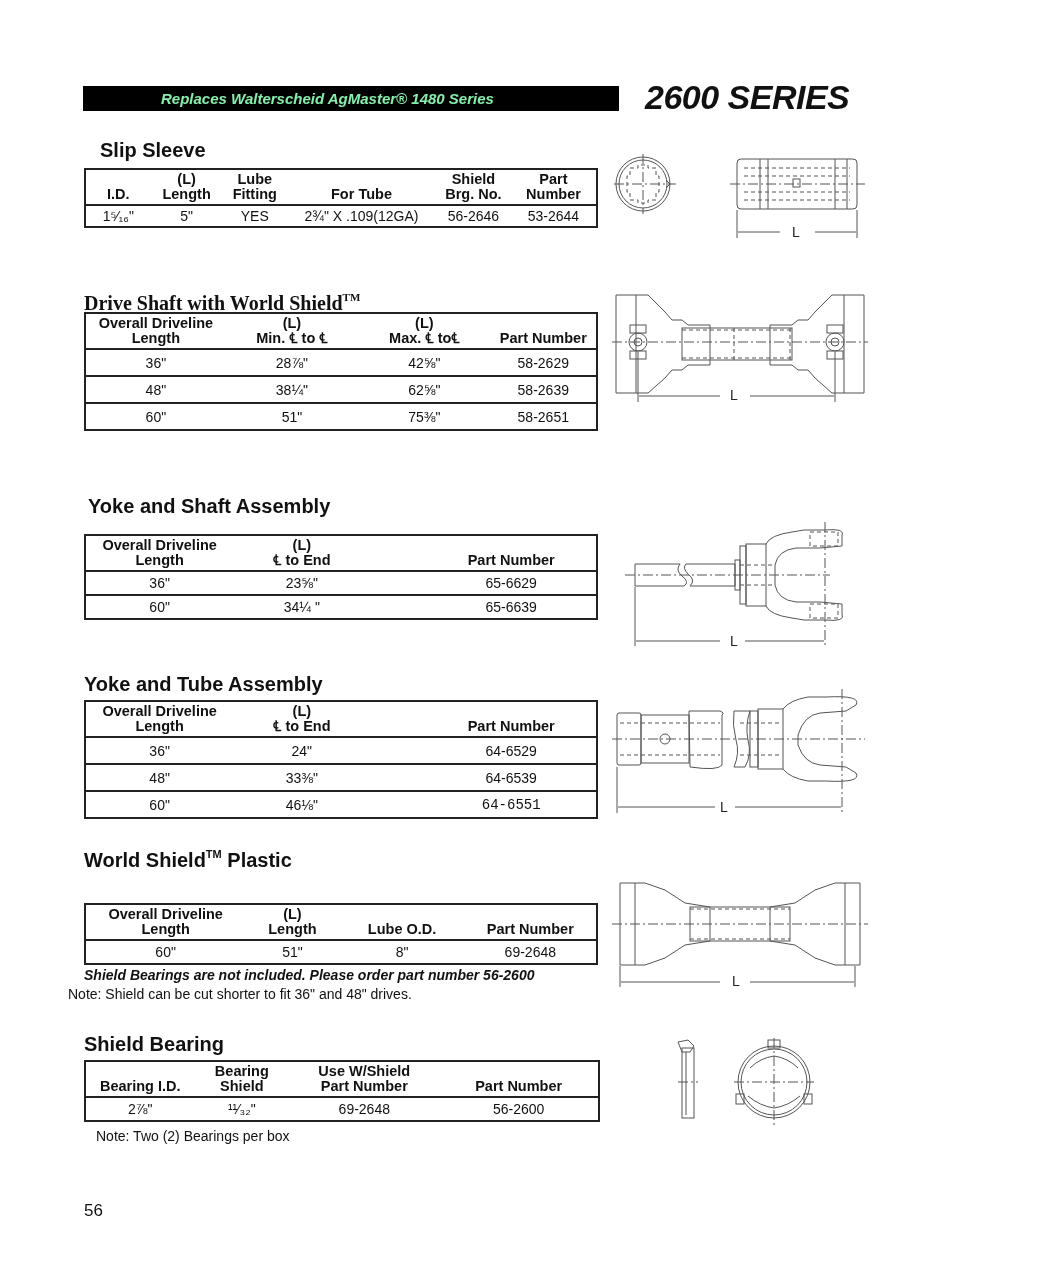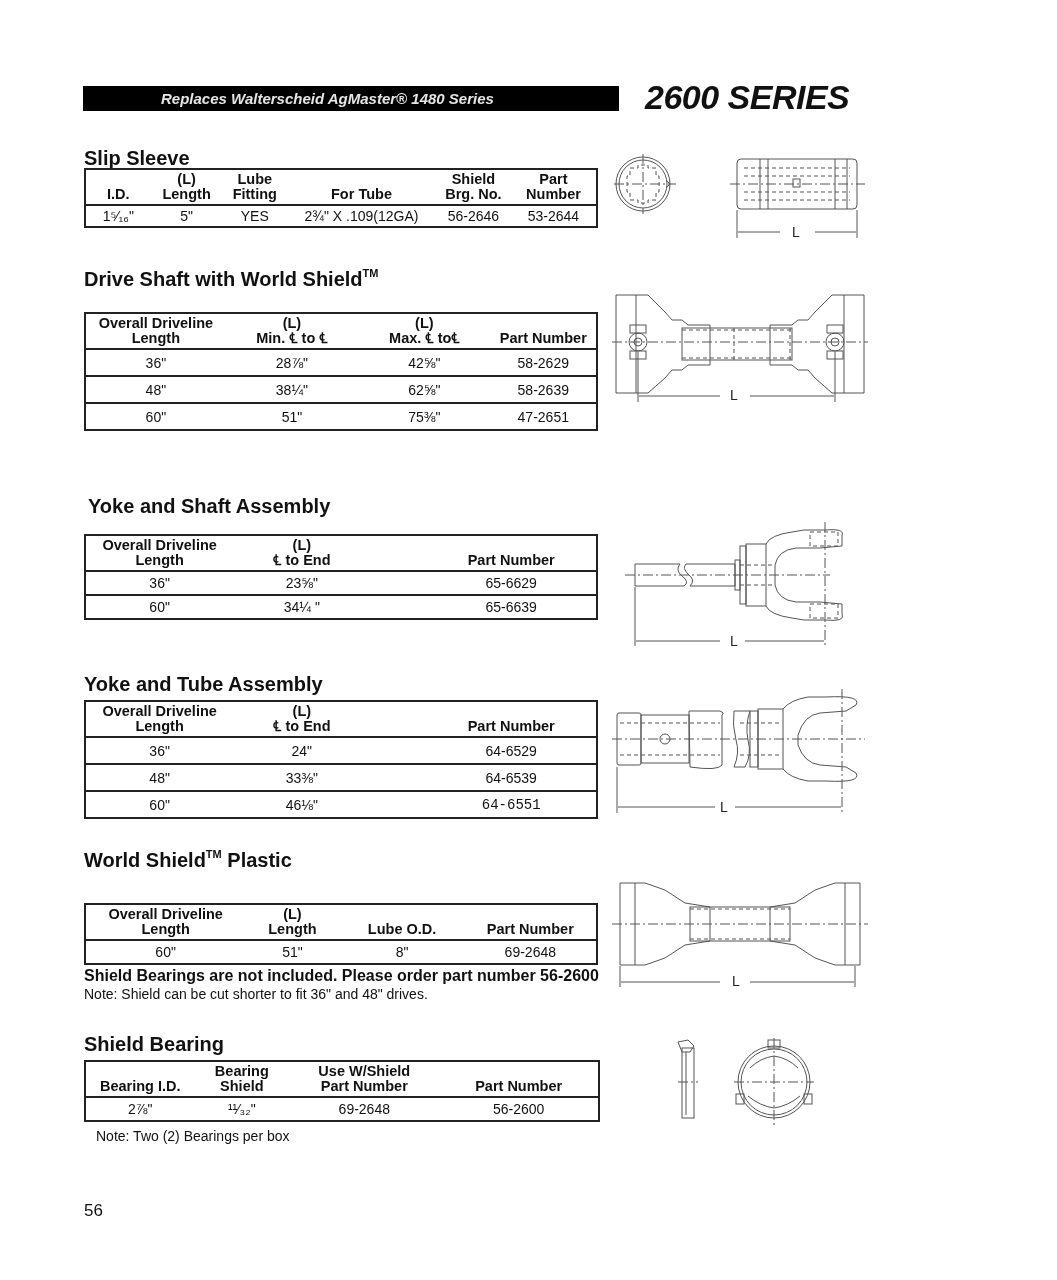--- a/index.html
+++ b/index.html
@@ -1,41 +1,41 @@
 <!DOCTYPE html>
 <html><head>
 <meta charset="utf-8">
 <style>
   html, body { margin:0; padding:0; background:#ffffff; }
   body { width:1057px; height:1280px; position:relative; overflow:hidden; font-family:"Liberation Sans", sans-serif; color:#111; }
   .abs { position:absolute; }
-  .banner { left:83px; top:86px; width:536px; height:25px; background:#000; color:#e5e5e5; font-weight:bold; font-style:italic; font-size:15px; line-height:25px; box-sizing:border-box; padding-left:78px; }
+  .banner { left:83px; top:86px; width:536px; height:25px; background:#000; color:#86efac; font-weight:bold; font-style:italic; font-size:15px; line-height:25px; box-sizing:border-box; padding-left:78px; }
   .series { left:645px; top:78px; font-size:34px; font-weight:bold; font-style:italic; letter-spacing:-0.5px; }
   .sec-title { font-size:20px; font-weight:bold; }
   .sec-title sup { font-size:11px; vertical-align:top; position:relative; top:-1px; }
   table.spec { position:absolute; border-collapse:collapse; border:2px solid #222; font-size:14px; }
   table.spec th { font-weight:bold; font-size:14.5px; line-height:15px; vertical-align:bottom; padding:1px 4px 2px 4px; text-align:center; }
   table.spec td { text-align:center; padding:0 4px; border-top:2px solid #222; }
   table.spec tr.hdr th { border-bottom:0; }
-  .note-bold { font-size:16px; font-weight:bold; }
+  .note-bold { font-size:14px; font-weight:bold; font-style:italic; }
   .note { font-size:14px; }
   .pageno { left:84px; top:1201px; font-size:17px; }
   svg.draw { position:absolute; }
   svg.draw line, svg.draw path, svg.draw rect, svg.draw circle, svg.draw ellipse, svg.draw polyline { fill:none; stroke:#555; stroke-width:1; }
   .dash { stroke-dasharray:4 3; }
   .cl { stroke-dasharray:10 3 2 3; }
   .lbl { font-family:"Liberation Sans", sans-serif; font-size:14px; fill:#222; }
 </style>
 </head>
 <body>
 
 <div class="abs banner">Replaces Walterscheid AgMaster® 1480 Series</div>
 <div class="abs series">2600 SERIES</div>
 
-<div class="abs sec-title" style="left:84px; top:139px;margin-top:8px;">Slip Sleeve</div>
+<div class="abs sec-title" style="left:100px; top:139px;">Slip Sleeve</div>
 <table class="spec" style="left:84px; top:168px; width:514px;">
   <tbody>
       <tr class="hdr" style="height:36px;">
     <th style="width:60px;"><span></span><br><span>I.D.</span></th>
     <th style="width:66px;"><span>(L)</span><br><span>Length</span></th>
     <th style="width:58px;"><span>Lube</span><br><span>Fitting</span></th>
     <th style="width:150px;"><span></span><br><span>For Tube</span></th>
     <th style="width:70px;"><span>Shield</span><br><span>Brg. No.</span></th>
     <th style="width:80px;margin-top:30px;"><span>Part</span><br><span>Number</span></th>
   </tr>
@@ -68,21 +68,21 @@
   <line x1="134" y1="50" x2="240" y2="50" class="dash"></line>
   <line x1="120" y1="34" x2="255" y2="34" class="cl"></line>
   <rect x="183" y="29" width="7" height="8"></rect>
   <line x1="127" y1="60" x2="127" y2="88"></line>
   <line x1="247" y1="60" x2="247" y2="88"></line>
   <line x1="128" y1="82" x2="170" y2="82"></line>
   <line x1="205" y1="82" x2="246" y2="82"></line>
   <text x="182" y="87" class="lbl">L</text>
 </svg>
 
-<div class="abs sec-title" style="left:84px; top:268px;"><span>Drive Shaft with World Shield</span><sup>TM</sup></div>
+<div class="abs sec-title" style="left:84px; top:292px;font-family:Liberation Serif, serif;"><span>Drive Shaft with World Shield</span><sup>TM</sup></div>
 <table class="spec" style="left:84px; top:312px; width:514px;">
   <tbody>
       <tr class="hdr" style="height:36px;">
     <th style="width:136px;"><span>Overall Driveline</span><br><span>Length</span></th>
     <th style="width:130px;"><span>(L)</span><br><span>Min. ℄ to ℄</span></th>
     <th style="width:130px;"><span>(L)</span><br><span>Max. ℄ to℄</span></th>
     <th style="width:100px;"><span></span><br><span>Part Number</span></th>
   </tr>
   <tr style="height:27px;">
     <td>36"</td>
@@ -93,21 +93,21 @@
   <tr style="height:27px;">
     <td>48"</td>
     <td>38¼"</td>
     <td>62⅝"</td>
     <td>58-2639</td>
   </tr>
   <tr style="height:27px;">
     <td>60"</td>
     <td>51"</td>
     <td>75⅜"</td>
-    <td>47-2651</td>
+    <td>58-2651</td>
   </tr>
 </tbody>
   </table>
 
 <svg class="draw" style="left:610px; top:290px;" width="260" height="118">
   <path d="M6 5 L38 5 L55 22 L62 30 L72 30 L78 35 L100 35 L100 75 L78 75 L72 80 L62 80 L55 88 L38 103 L6 103 Z"></path>
   <line x1="26" y1="5" x2="26" y2="103"></line>
   <path d="M254 5 L222 5 L205 22 L198 30 L188 30 L182 35 L160 35 L160 75 L182 75 L188 80 L198 80 L205 88 L222 103 L254 103 Z"></path>
   <line x1="234" y1="5" x2="234" y2="103"></line>
   <circle cx="28" cy="52" r="9"></circle>
@@ -231,21 +231,21 @@
   </tr>
   <tr style="height:24px;">
     <td>60"</td>
     <td>51"</td>
     <td>8"</td>
     <td>69-2648</td>
   </tr>
 </tbody>
   </table>
 <div class="abs note-bold" style="left:84px; top:967px;">Shield Bearings are not included. Please order part number 56-2600</div>
-<div class="abs note" style="left:84px; top:986px;">Note:  Shield can be cut shorter to fit 36" and 48" drives.</div>
+<div class="abs note" style="left:68px; top:986px;">Note:  Shield can be cut shorter to fit 36" and 48" drives.</div>
 
 <svg class="draw" style="left:610px; top:875px;" width="260" height="120">
   <path d="M10 8 L35 8 L55 15 L75 28 L100 32 L100 66 L75 70 L55 83 L35 90 L10 90 Z"></path>
   <line x1="25" y1="8" x2="25" y2="90"></line>
   <path d="M250 8 L225 8 L205 15 L185 28 L160 32 L160 66 L185 70 L205 83 L225 90 L250 90 Z"></path>
   <line x1="235" y1="8" x2="235" y2="90"></line>
   <rect x="80" y="32" width="100" height="34"></rect>
   <line x1="80" y1="34" x2="180" y2="34" class="dash"></line>
   <line x1="80" y1="64" x2="180" y2="64" class="dash"></line>
   <line x1="2" y1="49" x2="258" y2="49" class="cl"></line>

